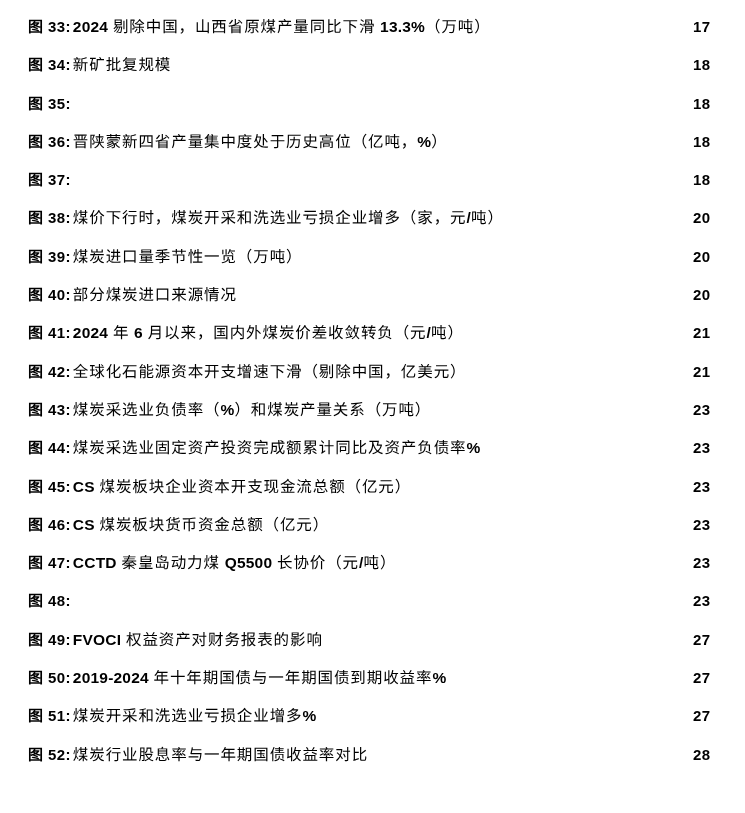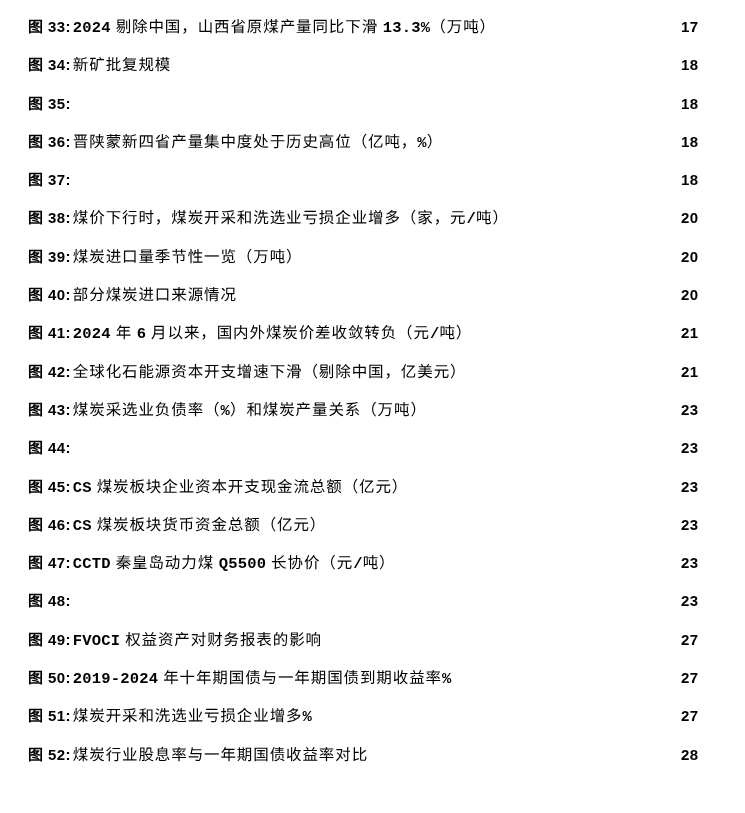--- a/index.html
+++ b/index.html
@@ -20,21 +20,21 @@
 
   #toc-list {
     padding-top: 8px;
   }
 
   .toc-entry {
     display: flex;
     align-items: baseline;
     height: 38.3px;
     padding-left: 28px;
-    padding-right: 44px;
+    padding-right: 32px;
     font-size: 15.5px;
     line-height: 38.3px;
     white-space: nowrap;
     overflow: hidden;
   }
 
   
   .entry-label {
     flex: 0 0 auto;
     font-family: "Liberation Sans", "DejaVu Sans", sans-serif;
@@ -47,21 +47,21 @@
   
   .entry-title {
     flex: 0 0 auto;
     font-family: "Liberation Serif", "DejaVu Serif", serif;
     font-size: 15.5px;
     letter-spacing: 0.9px;
   }
 
   
   .lat {
-    font-family: Liberation Mono, monospace;
+    font-family: Liberation Sans, sans-serif;
     font-weight: 700;
     letter-spacing: 0.2px;
     text-align: center;
   }
 
   
   .gap {
     flex: 0 0 auto;
     width: 9px;
   }
@@ -172,20 +172,21 @@
     </div>
     <div class="toc-entry">
       <span class="entry-label">图 43:</span>
       <span class="entry-title"><span>煤炭采选业负债率（</span><span class="lat">%</span><span>）和煤炭产量关系（万吨）</span></span>
       <span class="gap"></span>
       <span class="leader"></span>
       <span class="entry-page">23</span>
     </div>
     <div class="toc-entry">
       <span class="entry-label">图 44:</span>
+      <span class="entry-title"><span>煤炭采选业固定资产投资完成额累计同比及资产负债率</span><span class="lat">%</span></span>
       <span class="gap none"></span>
       <span class="leader"></span>
       <span class="entry-page">23</span>
     </div>
     <div class="toc-entry">
       <span class="entry-label">图 45:</span>
       <span class="entry-title"><span class="lat">CS</span><span> 煤炭板块企业资本开支现金流总额（亿元）</span></span>
       <span class="gap"></span>
       <span class="leader"></span>
       <span class="entry-page">23</span>

